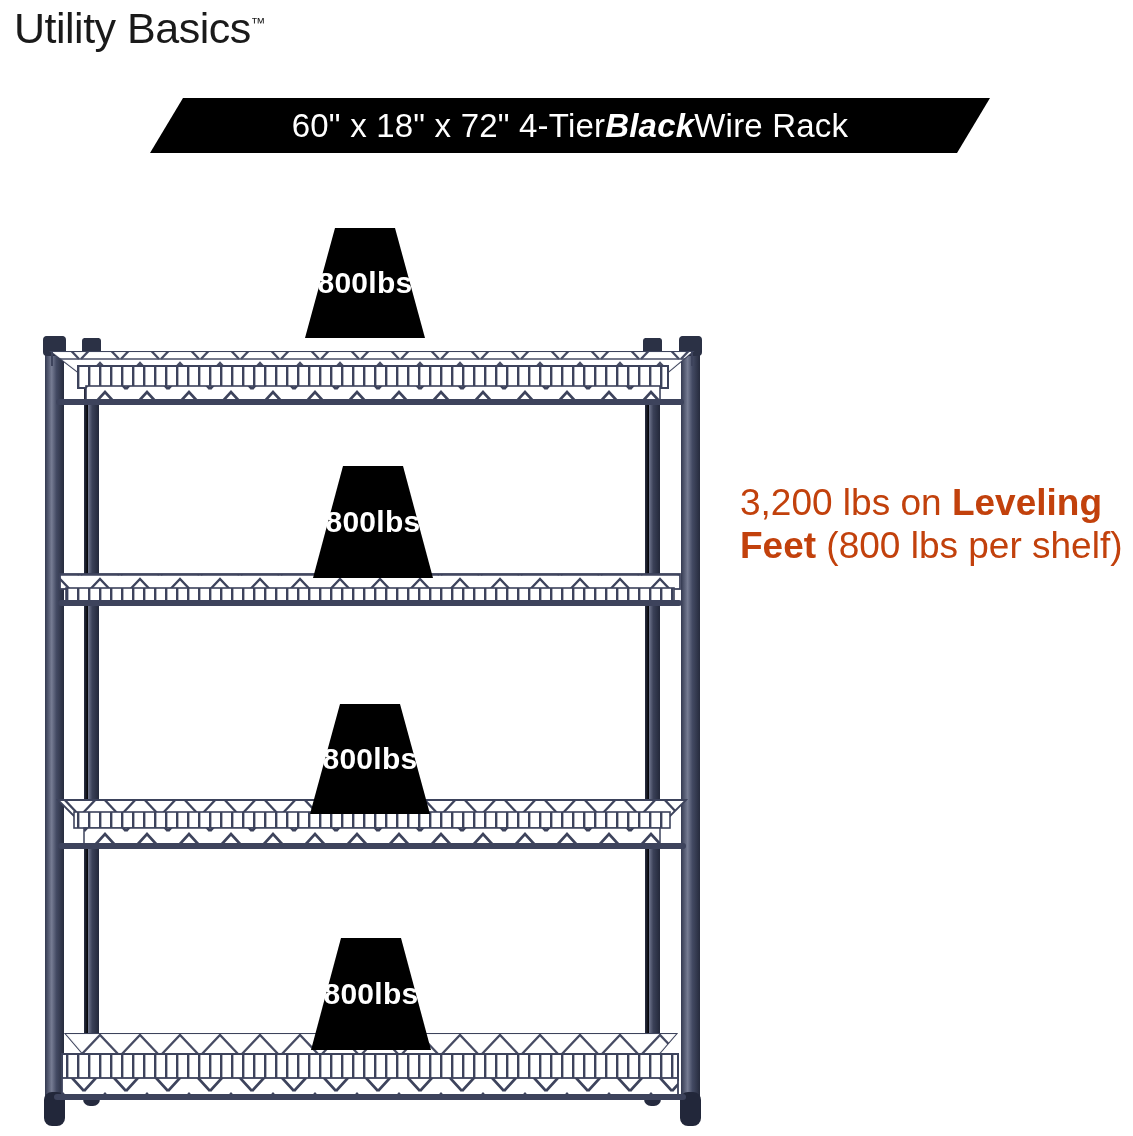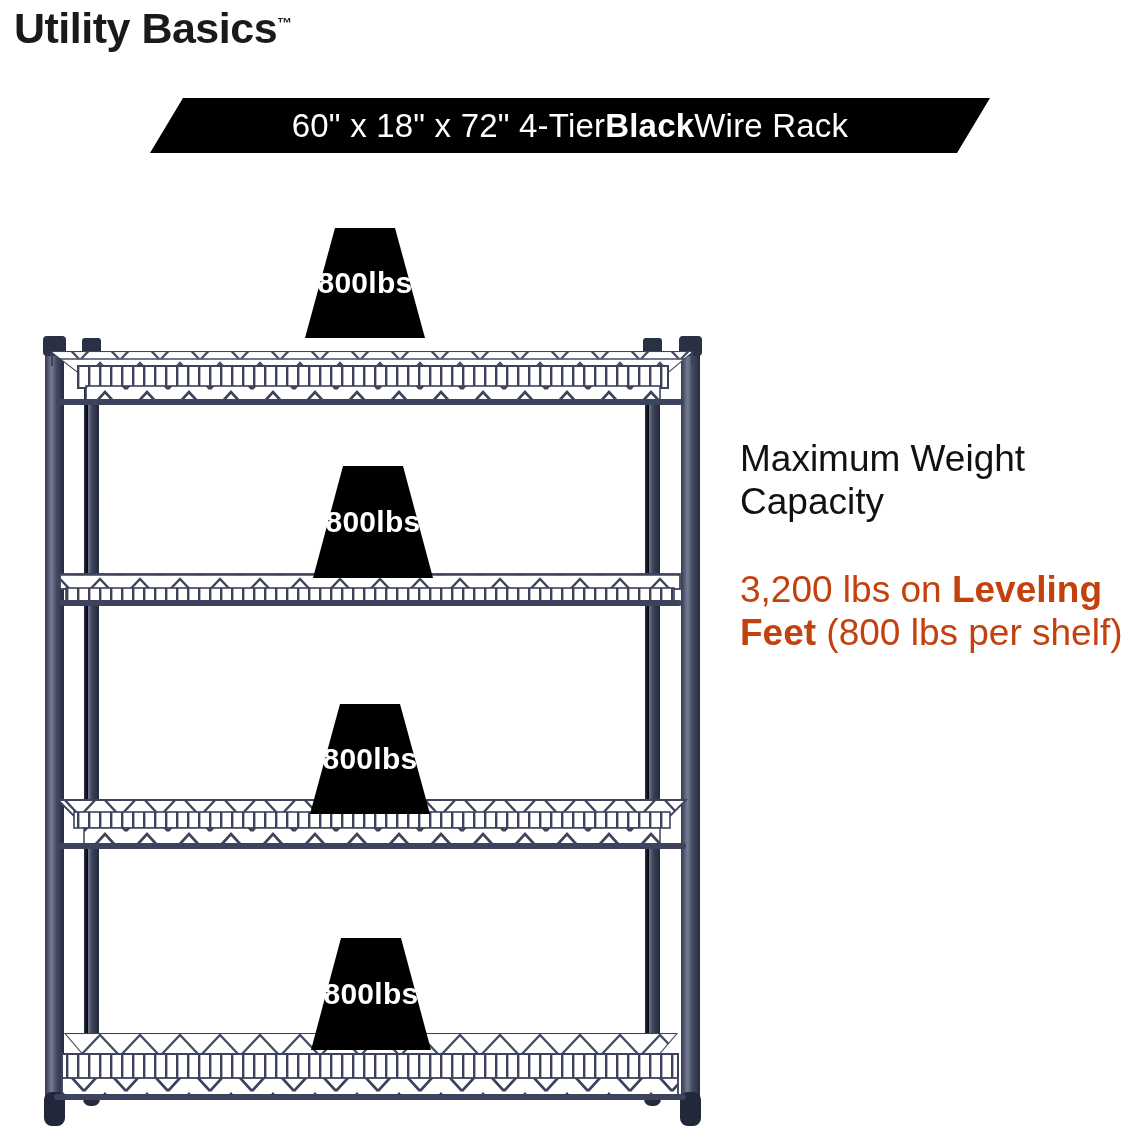--- a/index.html
+++ b/index.html
@@ -7,42 +7,42 @@
     width:1133px;height:1136px;position:relative;
     background:#ffffff;
     font-family:"Liberation Sans", sans-serif;
     color:#111111;
     overflow:hidden;
   }
 
   
   #brand{
     position:absolute; left:14px; top:4px;
-    font-size:43px; font-weight:700; letter-spacing:-0.5px;
+    font-size:43px; font-weight:400; letter-spacing:-0.5px;
     color:#1a1a1a; line-height:1.15; white-space:nowrap;
   }
   #brand .tm{ font-size:15px; vertical-align:super; letter-spacing:0; }
 
   
   #banner-wrap{
     position:absolute; left:150px; top:98px; width:840px; height:55px;
   }
   #banner-shape{
     position:absolute; inset:0;
     background:#000000;
     -webkit-clip-path: polygon(33px 0, 100% 0, calc(100% - 33px) 100%, 0 100%);
     clip-path: polygon(33px 0, 100% 0, calc(100% - 33px) 100%, 0 100%);
   }
   #banner-text{
     position:absolute; inset:0;
     display:flex; align-items:center; justify-content:center;
     color:#ffffff; font-size:33px; font-weight:400; white-space:nowrap;
     letter-spacing:0.2px;
   }
-  #banner-text b{ font-weight:700; }
+  #banner-text b{ font-weight:700;font-style:italic; }
 
   
   #copy{
     position:absolute; left:740px; top:437px; width:385px;
   }
   #copy .heading{
     font-size:37px; line-height:1.17; font-weight:400; color:#111; margin:0;
   }
   #copy .para{
     font-size:37px; line-height:1.17; font-weight:400; color:#c2410c;
@@ -206,19 +206,18 @@
 
 <div class="badge" style="left:311px; top:938px; width:120px; height:112px;">
   <div class="shape"></div>
   <div class="lines">
     <span>800</span>
     <span>lbs</span>
   </div>
 </div>
 
 <div id="copy">
-  <p class="heading">Maximum Weight Capacity</p>
 
   <p class="para">
     <span>3,200 lbs on </span><b>Leveling Feet</b><span> (800 lbs per shelf)</span>
   </p>
 
 </div>
 
 </body></html>

